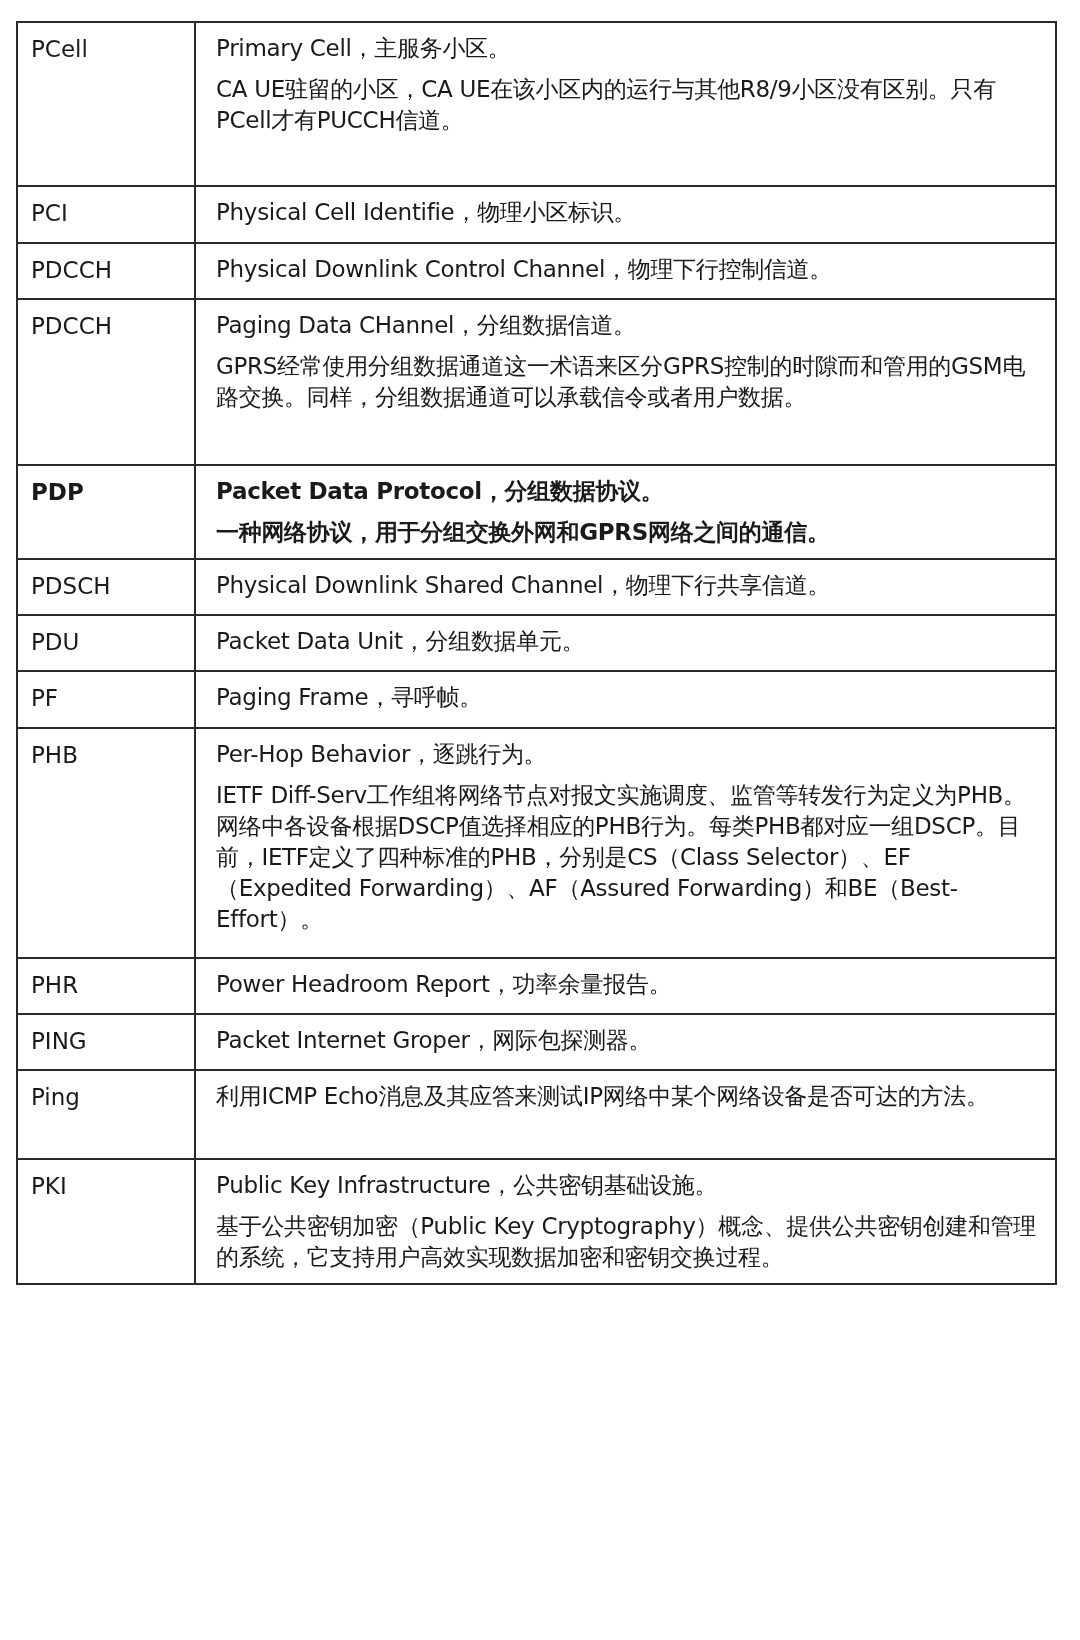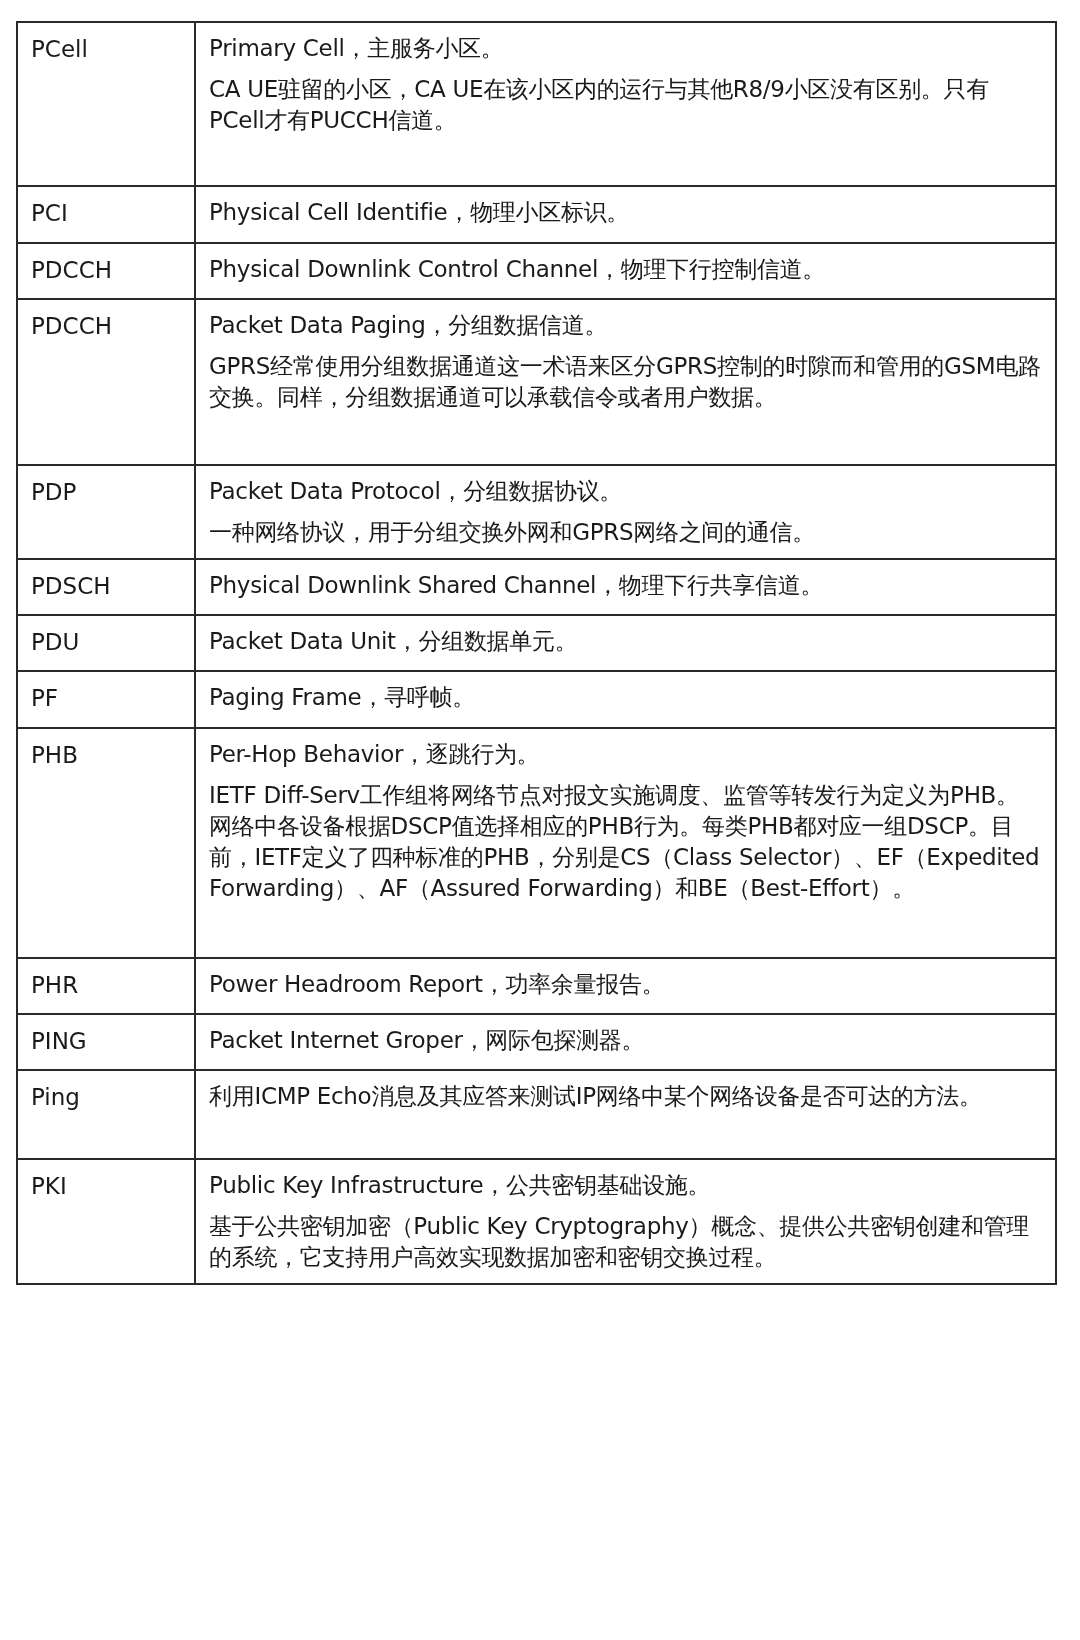--- a/index.html
+++ b/index.html
@@ -32,21 +32,21 @@
   }
   .col-term { width: 178px; }
   .col-def { width: 861px; }
   .term {
     font-size: 23px;
     line-height: 32px;
     padding: 10px 0 0 13px;
     white-space: nowrap;
   }
   .def {
-    padding: 10px 14px 10px 13px;
+    padding: 10px 14px 10px 20px;
   }
   .def p {
     margin: 0;
     font-size: 23px;
     line-height: 31px;
     letter-spacing: -0.3px;
   }
   .def p + p {
     margin-top: 10px;
   }
@@ -95,28 +95,28 @@
       </div>
         </td>
     </tr>
 
     <tr style="height: 166px;">
       <td>
           <div class="term">PDCCH</div>
         </td>
       <td>
           <div class="def">
-        <p>Packet Data Paging，分组数据信道。</p>
+        <p>Paging Data CHannel，分组数据信道。</p>
         <p>GPRS经常使用分组数据通道这一术语来区分GPRS控制的时隙而和管用的GSM电路交换。同样，分组数据通道可以承载信令或者用户数据。</p>
       </div>
         </td>
     </tr>
 
 
-    <tr style="height: 81px;">
+    <tr style="height: 81px; font-weight: bold;">
       <td>
           <div class="term">PDP</div>
         </td>
       <td>
           <div class="def">
         <p>Packet Data Protocol，分组数据协议。</p>
         <p>一种网络协议，用于分组交换外网和GPRS网络之间的通信。</p>
       </div>
         </td>
     </tr>

